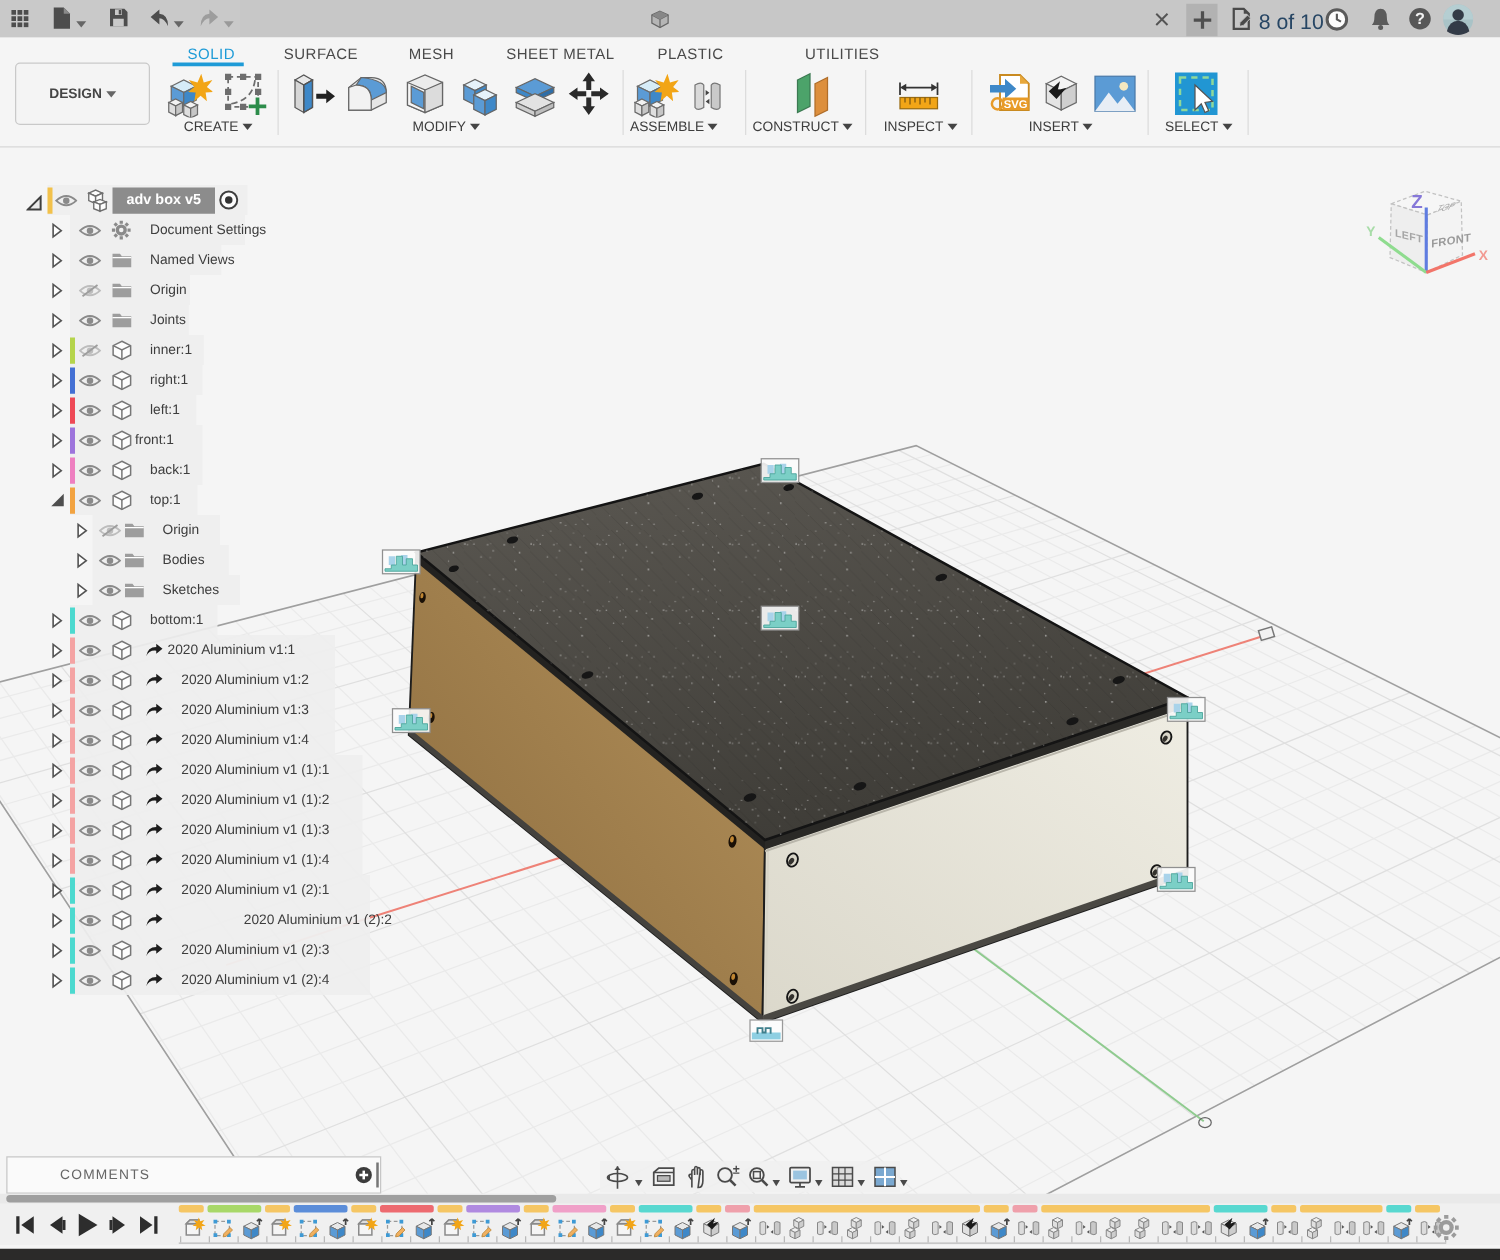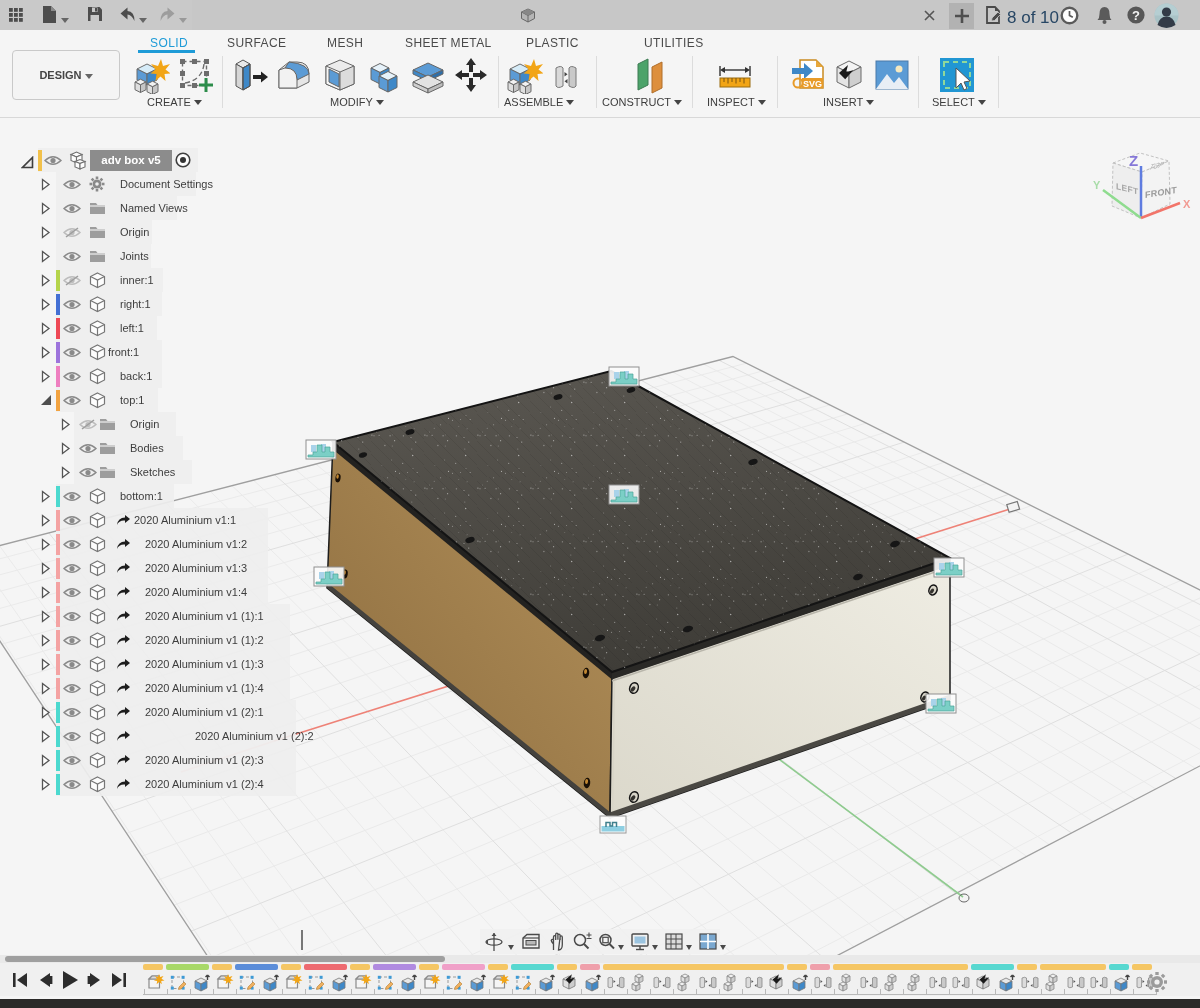--- a/index.html
+++ b/index.html
@@ -1044,20 +1044,28 @@
           <polyline points="1.5,4.5 8.5,8 15.5,4.5" fill="none" stroke="#777" stroke-width="1.2"></polyline>
           <line x1="8.5" y1="8" x2="8.5" y2="15.5" stroke="#777" stroke-width="1.2"></line>
         </svg>
         <svg class="icon" style="left:116px;top:6px;" width="15" height="12">
           <path d="M9,1 L14,5 L9,9 L9,6.5 Q3,6 1,11 Q2,3.5 9,3.5 z" fill="#1d1d1d"></path>
         </svg>
         <div class="rtxt" style="left:145px;">2020 Aluminium v1 (2):4</div>
       </div>
     </div>
 
+  <div id="comments">
+    <div class="t">COMMENTS</div>
+    <svg class="abs" style="left:278px;top:7px;" width="14" height="14">
+        <circle cx="7" cy="7" r="6.5" fill="#3c3c3c"></circle>
+        <rect x="3.5" y="6" width="7" height="2" fill="#fff"></rect>
+        <rect x="6" y="3.5" width="2" height="7" fill="#fff"></rect>
+      </svg>
+  </div>
   <div class="abs" style="left:301px;top:930px;width:1.5px;height:20px;background:#777;z-index:20;"></div>
 
   <div id="navbar">
       <div class="abs" style="left:-4px;top:0px;width:240px;height:25px;background:rgba(240,240,240,0.92);"></div>
 <svg class="abs" style="left:0px;top:2px;" width="20" height="22" viewBox="0 0 20 22">
         <ellipse cx="10" cy="11" rx="8" ry="3.2" fill="none" stroke="#4a4a4a" stroke-width="1.3"></ellipse>
         <line x1="10" y1="2" x2="10" y2="20" stroke="#4a4a4a" stroke-width="1.3"></line>
         <path d="M10,2 l-2.5,3 h5 z" fill="#4a4a4a"></path>
         <path d="M2,11 l2,-2.5 v5 z" fill="#4a4a4a"></path>
       </svg>

